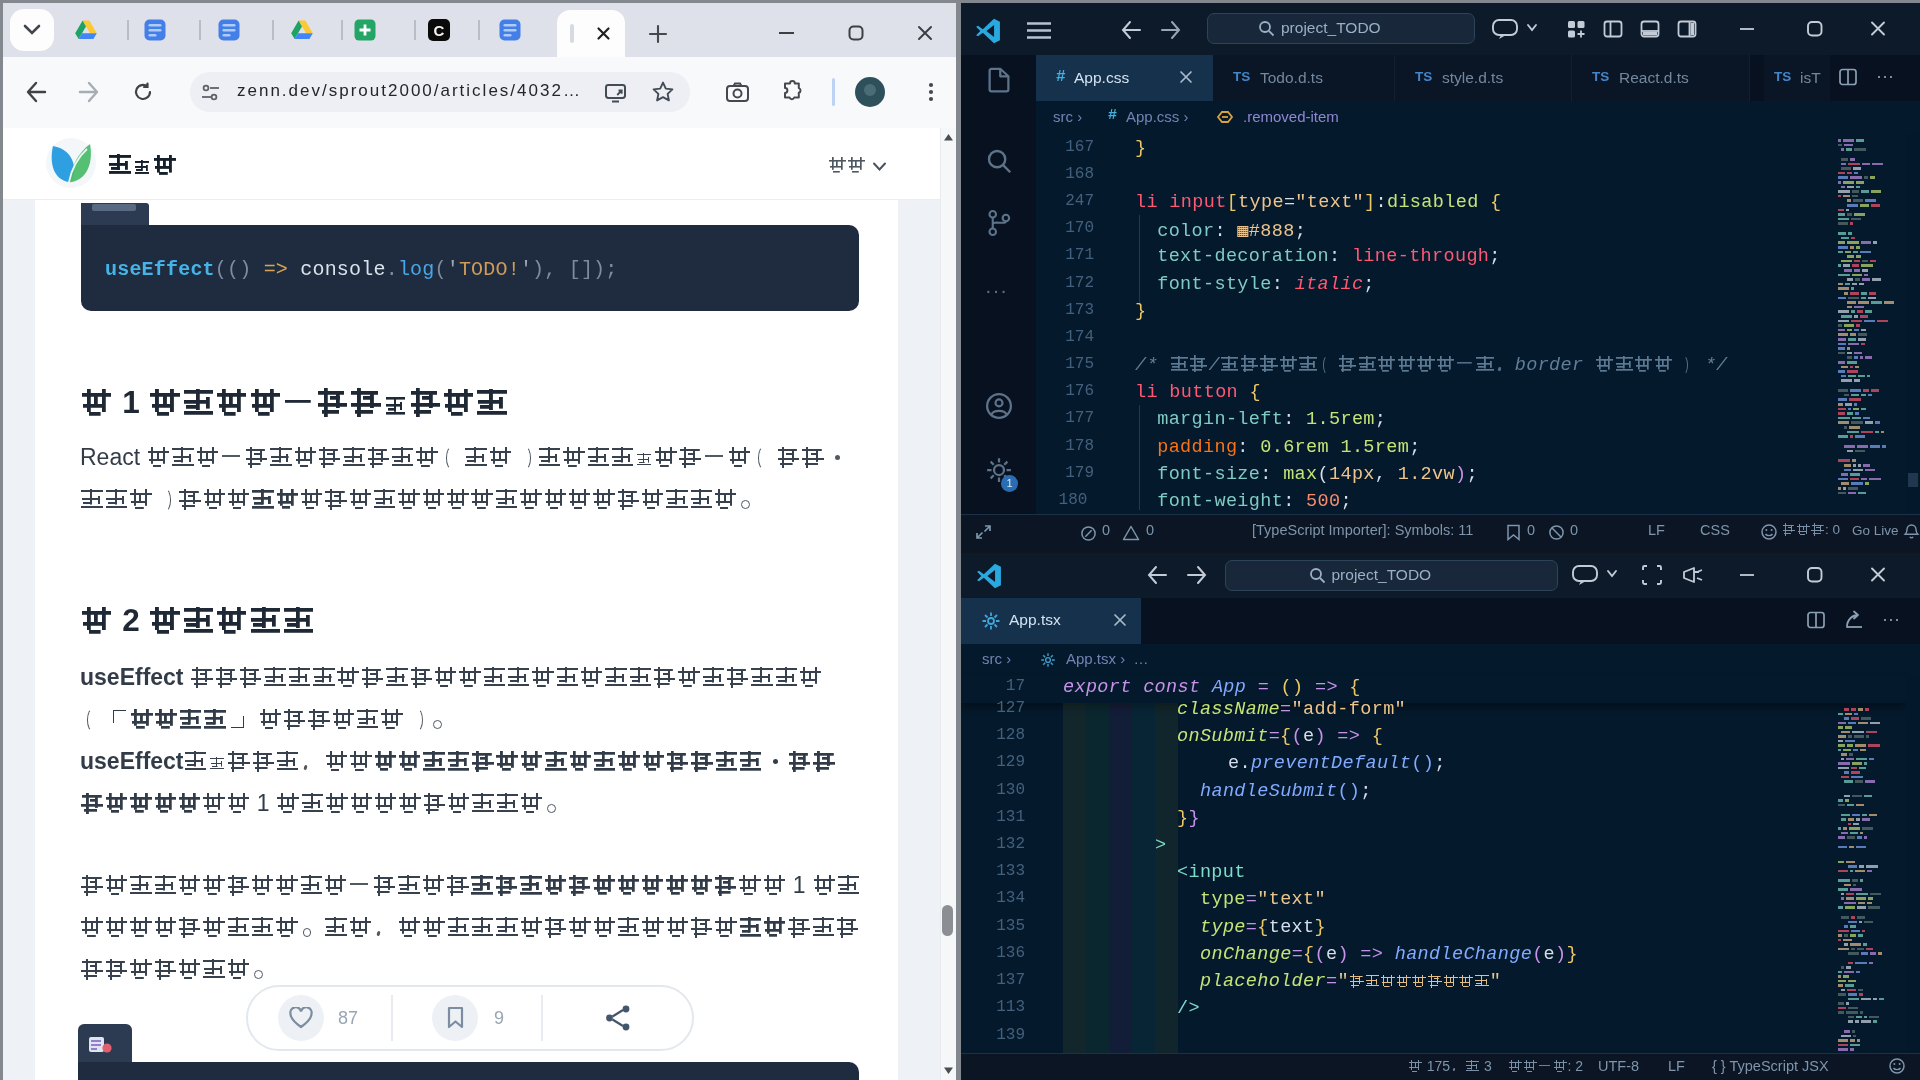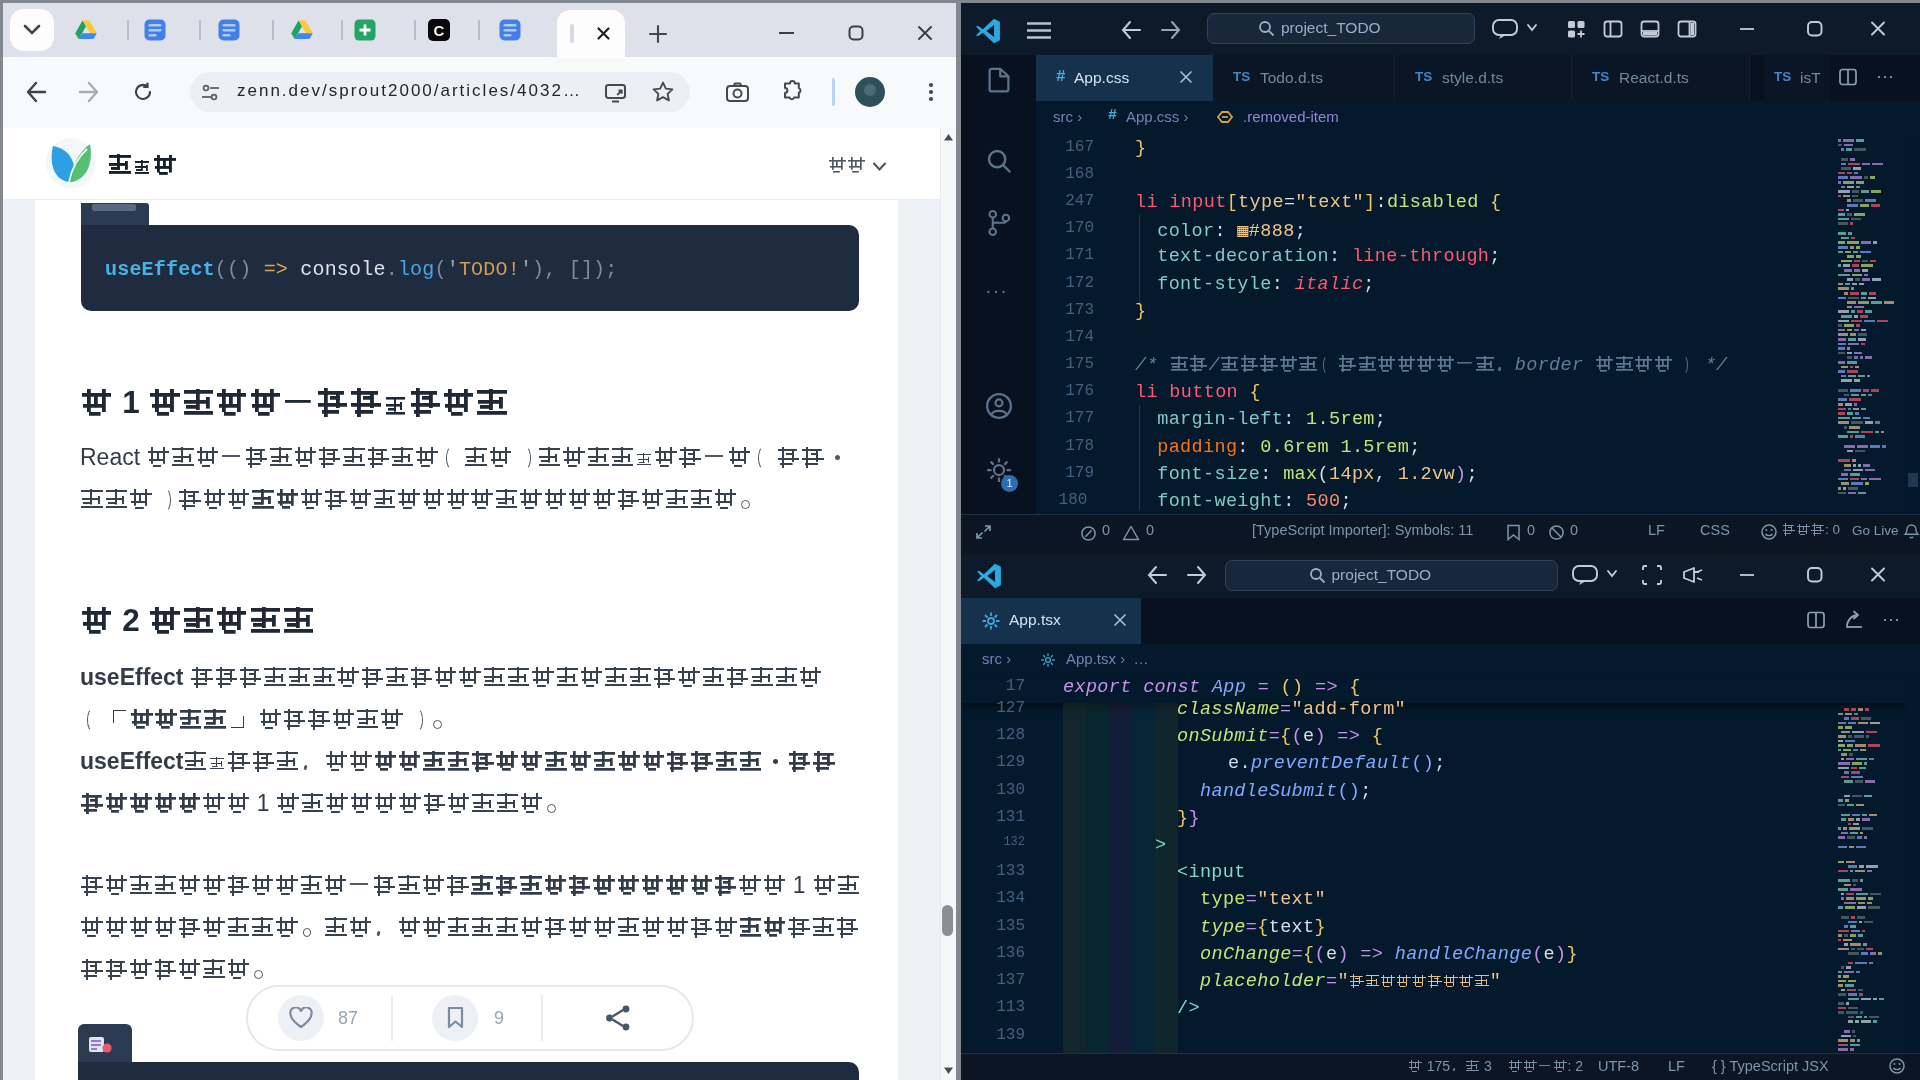--- a/index.html
+++ b/index.html
@@ -677,21 +677,21 @@
 <div class="ab" style="left:102px;top:150px;width:23px;height:350px;background:rgba(255,255,64,.06)"></div>
 <div class="ab" style="left:125px;top:150px;width:23px;height:350px;background:rgba(127,255,127,.06)"></div>
 <div class="ab" style="left:148px;top:150px;width:23px;height:350px;background:rgba(255,127,255,.06)"></div>
 <div class="ab" style="left:171px;top:150px;width:23px;height:350px;background:rgba(79,236,236,.06)"></div>
 <div class="ab" style="left:194px;top:150px;width:23px;height:350px;background:rgba(255,255,64,.055)"></div>
 <div class="ab mono" style="left:24px;top:146px;width:40px;text-align:right;font-size:16px;color:#43607c">127</div>
 <div class="ab mono" style="left:24px;top:173px;width:40px;text-align:right;font-size:16px;color:#43607c">128</div>
 <div class="ab mono" style="left:24px;top:200px;width:40px;text-align:right;font-size:16px;color:#43607c">129</div>
 <div class="ab mono" style="left:24px;top:228px;width:40px;text-align:right;font-size:16px;color:#43607c">130</div>
 <div class="ab mono" style="left:24px;top:255px;width:40px;text-align:right;font-size:16px;color:#43607c">131</div>
-<div class="ab mono" style="left:24px;top:282px;width:40px;text-align:right;font-size:12px;color:#43607c">132</div>
+<div class="ab mono" style="left:24px;top:282px;width:40px;text-align:right;font-size:16px;color:#43607c">132</div>
 <div class="ab mono" style="left:24px;top:309px;width:40px;text-align:right;font-size:16px;color:#43607c">133</div>
 <div class="ab mono" style="left:24px;top:336px;width:40px;text-align:right;font-size:16px;color:#43607c">134</div>
 <div class="ab mono" style="left:24px;top:364px;width:40px;text-align:right;font-size:16px;color:#43607c">135</div>
 <div class="ab mono" style="left:24px;top:391px;width:40px;text-align:right;font-size:16px;color:#43607c">136</div>
 <div class="ab mono" style="left:24px;top:418px;width:40px;text-align:right;font-size:16px;color:#43607c">137</div>
 <div class="ab mono" style="left:24px;top:445px;width:40px;text-align:right;font-size:16px;color:#43607c">113</div>
 <div class="ab mono" style="left:24px;top:473px;width:40px;text-align:right;font-size:16px;color:#43607c">139</div>
 <div class="ab mono" style="left:216px;top:146px;font-size:18.5px;white-space:pre;letter-spacing:.35px;"><span style="color:#c5e478;font-style:italic">className</span><span style="color:#c792ea">=</span><span style="color:#ecc48d">"add-form"</span></div>
 <div class="ab mono" style="left:216px;top:173px;font-size:18.5px;white-space:pre;letter-spacing:.35px;"><span style="color:#c5e478;font-style:italic">onSubmit</span><span style="color:#c792ea">=</span><span style="color:#ecc766">{</span><span style="color:#c792ea">(</span><span style="color:#d6deeb">e</span><span style="color:#c792ea">)</span><span style="color:#d6deeb"> </span><span style="color:#c792ea">=&gt;</span><span style="color:#d6deeb"> </span><span style="color:#ecc766">{</span></div>
 <div class="ab mono" style="left:239px;top:200px;font-size:18.5px;white-space:pre;letter-spacing:.35px;margin-left:28px;"><span style="color:#d6deeb">e.</span><span style="color:#82aaff;font-style:italic">preventDefault</span><span style="color:#82aaff">()</span><span style="color:#d6deeb">;</span></div>

